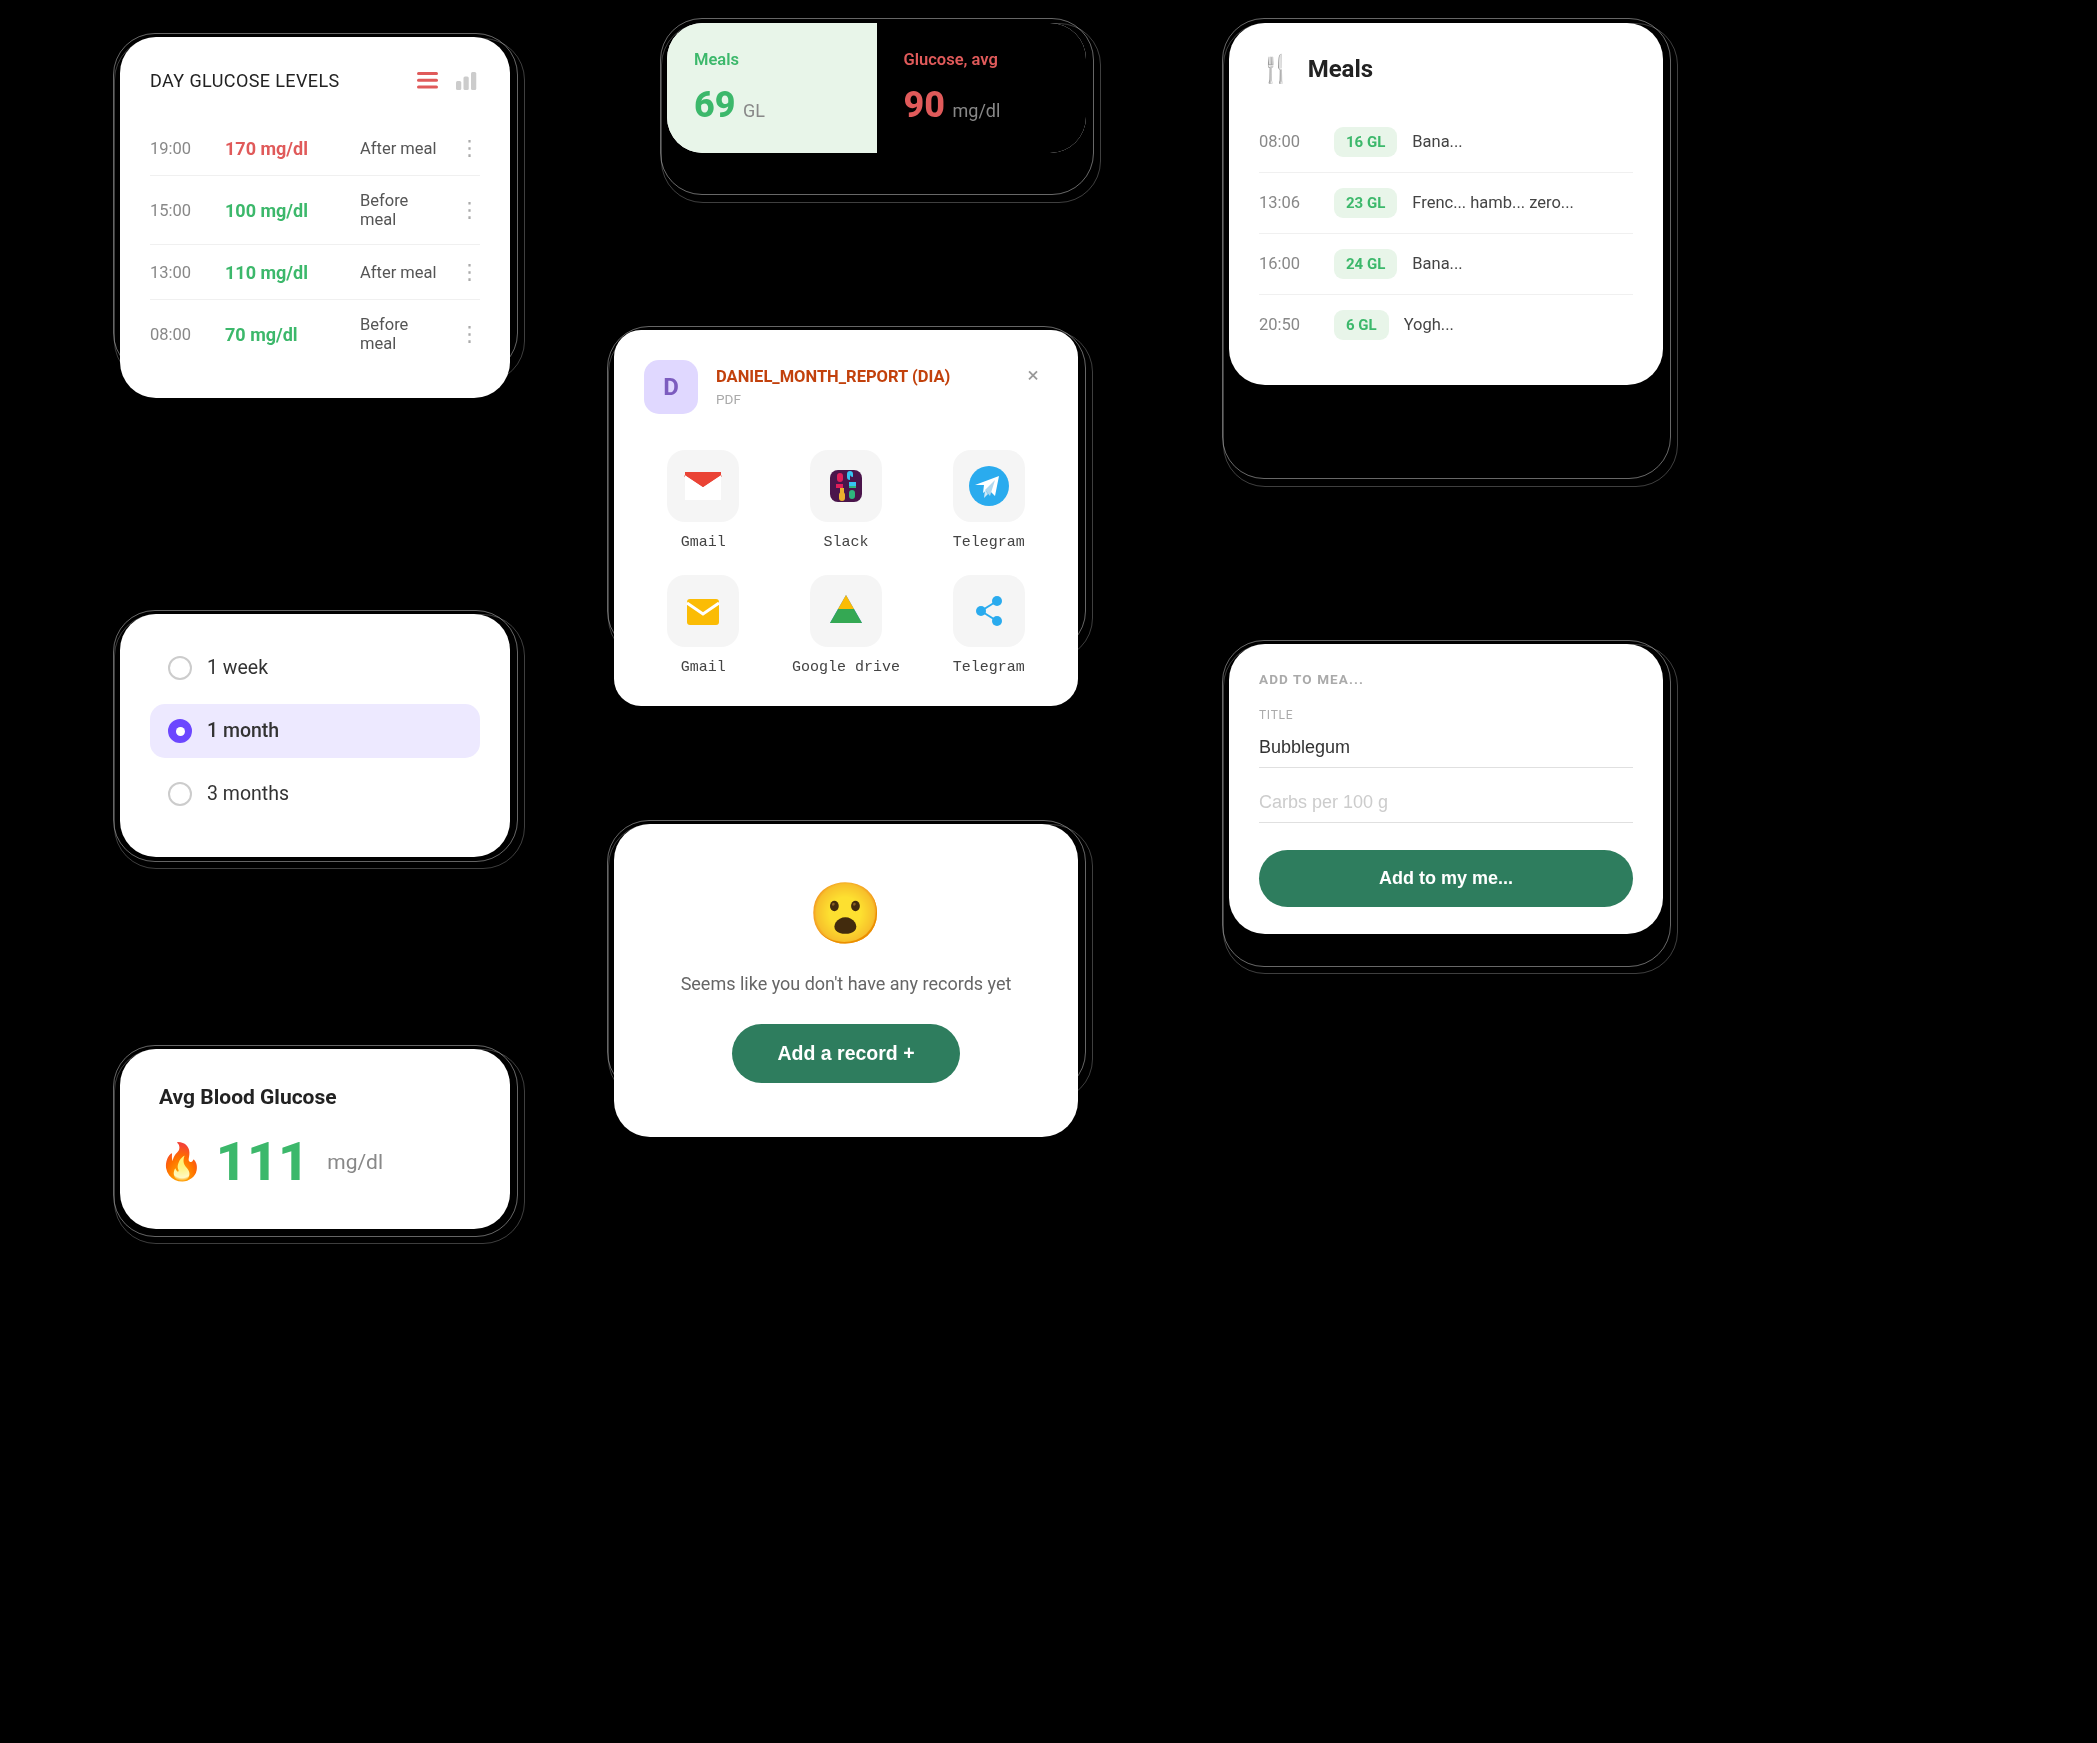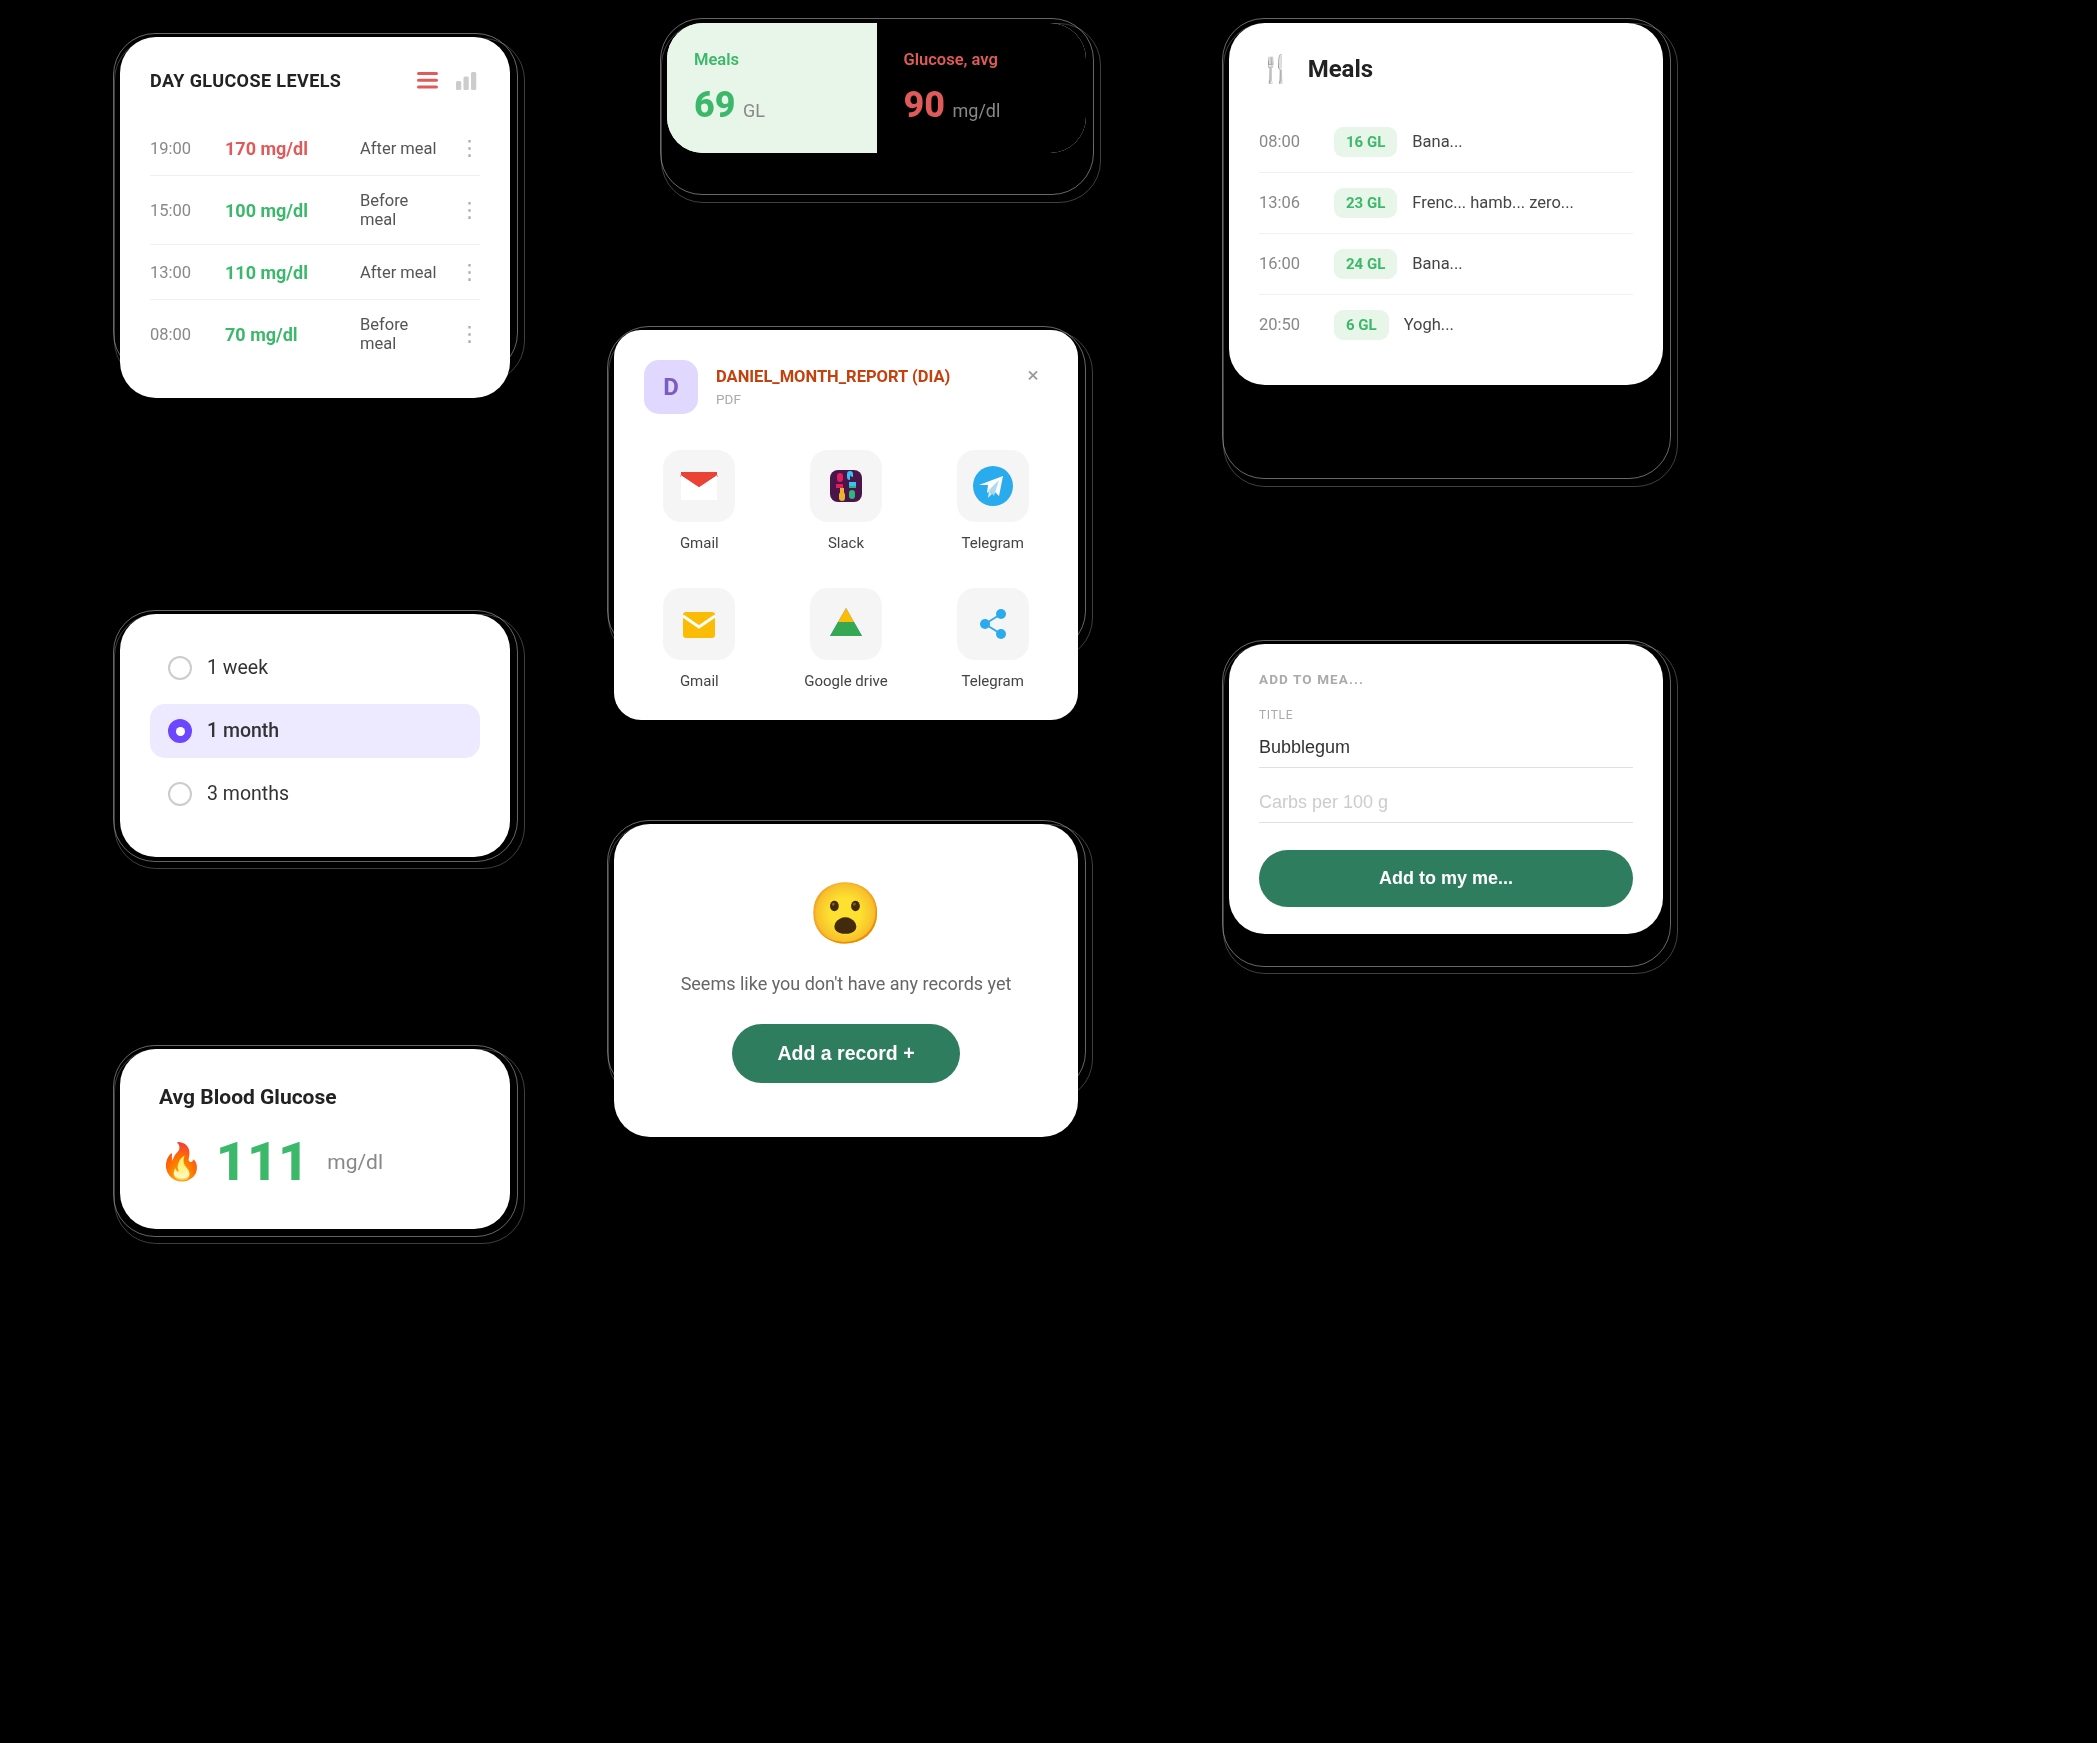--- a/index.html
+++ b/index.html
@@ -29,21 +29,21 @@
 
     .glucose-card .card-header {
       display: flex;
       justify-content: space-between;
       align-items: center;
       margin-bottom: 27px;
     }
 
     .card-title {
       font-size: 18px;
-      font-weight: 700;
+      font-weight: 400;
       color: #222;
       letter-spacing: 0.4px;
       text-align: center;
     }
 
     .card-icons {
       display: flex;
       gap: 12px;
     }
 
@@ -294,21 +294,22 @@
       align-items: center;
       justify-content: center;
       cursor: pointer;
       color: #999;
       font-size: 21px;
     }
 
     .share-grid {
       display: grid;
       grid-template-columns: repeat(3, 1fr);
-      gap: 36px;
+      gap: 24px;
+      font-family: Liberation Mono, monospace;
     }
 
     .share-item {
       display: flex;
       flex-direction: column;
       align-items: center;
       gap: 12px;
       cursor: pointer;
     }
 

